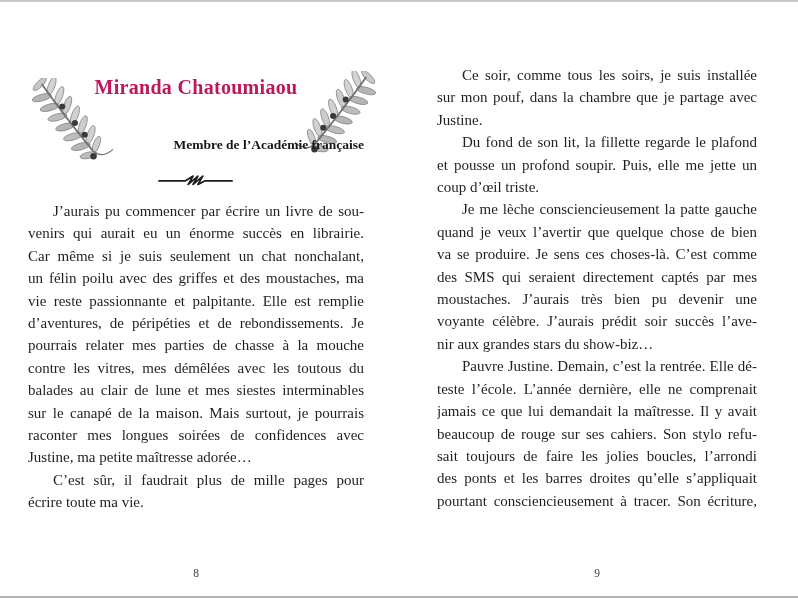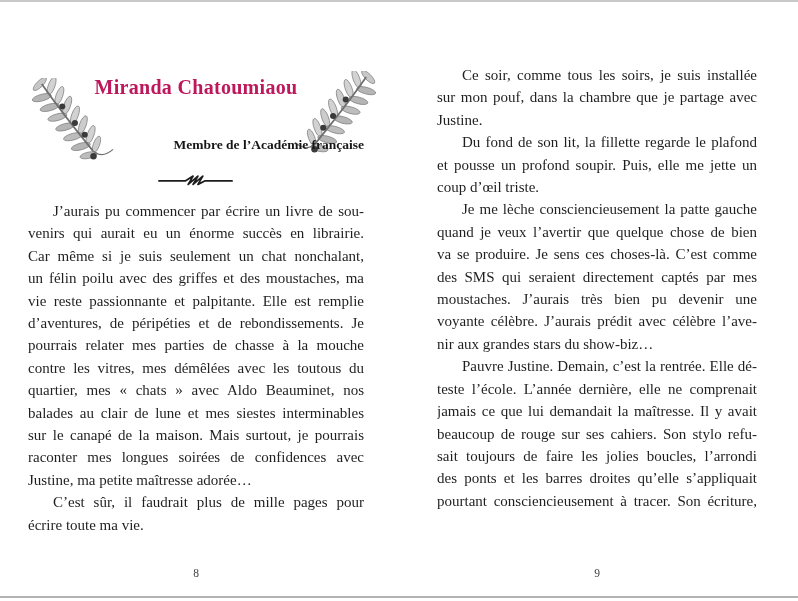--- a/index.html
+++ b/index.html
@@ -135,21 +135,20 @@
   <div class="body-text">
       <div class="paragraph">
         <div class="line indent">J’aurais pu commencer par écrire un livre de sou-</div>
         <div class="line">venirs qui aurait eu un énorme succès en librairie.</div>
         <div class="line">Car même si je suis seulement un chat nonchalant,</div>
         <div class="line">un félin poilu avec des griffes et des moustaches, ma</div>
         <div class="line">vie reste passionnante et palpitante. Elle est remplie</div>
         <div class="line">d’aventures, de péripéties et de rebondissements. Je</div>
         <div class="line">pourrais relater mes parties de chasse à la mouche</div>
         <div class="line">contre les vitres, mes démêlées avec les toutous du</div>
-        <div class="line">quartier, mes « chats » avec Aldo Beauminet, nos</div>
         <div class="line">balades au clair de lune et mes siestes interminables</div>
         <div class="line">sur le canapé de la maison. Mais surtout, je pourrais</div>
         <div class="line">raconter mes longues soirées de confidences avec</div>
         <div class="line end">Justine, ma petite maîtresse adorée…</div>
       </div>
       <div class="paragraph">
         <div class="line indent">C’est sûr, il faudrait plus de mille pages pour</div>
         <div class="line end">écrire toute ma vie.</div>
       </div>
     </div>
@@ -168,21 +167,21 @@
         <div class="line indent">Du fond de son lit, la fillette regarde le plafond</div>
         <div class="line">et pousse un profond soupir. Puis, elle me jette un</div>
         <div class="line end">coup d’œil triste.</div>
       </div>
       <div class="paragraph">
         <div class="line indent">Je me lèche consciencieusement la patte gauche</div>
         <div class="line">quand je veux l’avertir que quelque chose de bien</div>
         <div class="line">va se produire. Je sens ces choses-là. C’est comme</div>
         <div class="line">des SMS qui seraient directement captés par mes</div>
         <div class="line">moustaches. J’aurais très bien pu devenir une</div>
-        <div class="line">voyante célèbre. J’aurais prédit avec célèbre l’ave-</div>
+        <div class="line">voyante célèbre. J’aurais prédit soir succès l’ave-</div>
         <div class="line end">nir aux grandes stars du show-biz…</div>
       </div>
       <div class="paragraph">
         <div class="line indent">Pauvre Justine. Demain, c’est la rentrée. Elle dé-</div>
         <div class="line">teste l’école. L’année dernière, elle ne comprenait</div>
         <div class="line">jamais ce que lui demandait la maîtresse. Il y avait</div>
         <div class="line">beaucoup de rouge sur ses cahiers. Son stylo refu-</div>
         <div class="line">sait toujours de faire les jolies boucles, l’arrondi</div>
         <div class="line">des ponts et les barres droites qu’elle s’appliquait</div>
         <div class="line">pourtant consciencieusement à tracer. Son écriture,</div>

